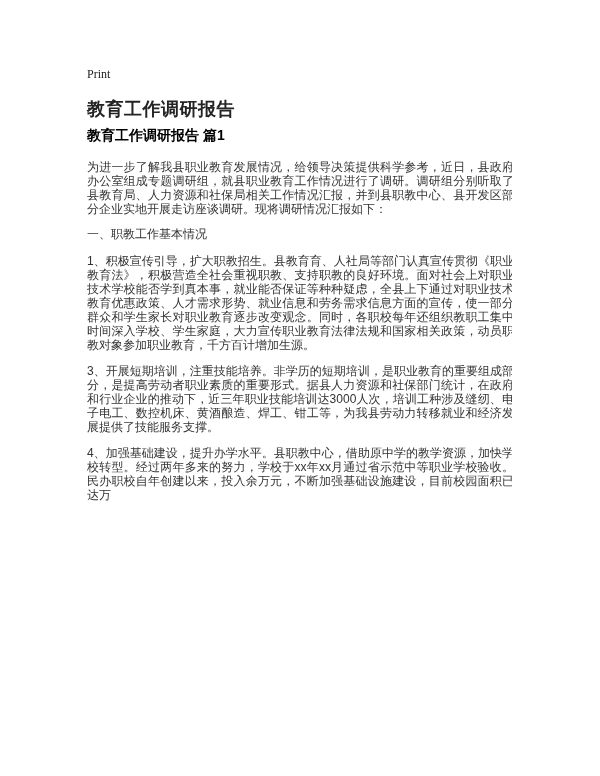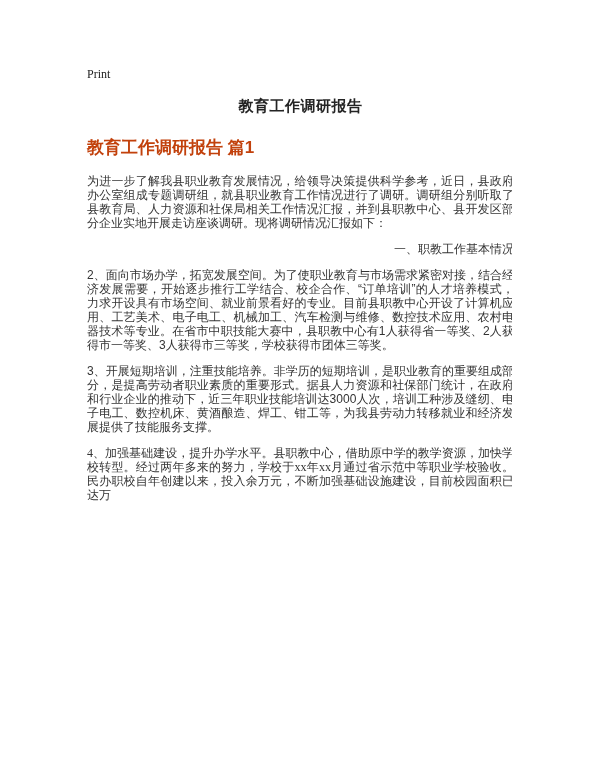--- a/index.html
+++ b/index.html
@@ -25,51 +25,51 @@
     text-decoration: none;
     cursor: pointer;
   }
   .doc {
     position: absolute;
     left: 87px;
     top: 97px;
     width: 427px;
   }
   .doc-title {
-    margin: 0 0 20px 0;
-    text-align: center;
-    font-size: 15px;
+    margin: 0 0 6px 0;
+    text-align: left;
+    font-size: 18px;
     font-weight: bold;
     color: #242424;
     letter-spacing: 0.5px;
   }
   .doc-subtitle {
     margin: 0 0 12px 0;
     font-size: 12px;
     color: #333333;
   }
   .section-heading {
     margin: 0 0 15px 0;
-    font-size: 17px;
+    font-size: 14px;
     font-weight: bold;
-    color: #c2410c;
+    color: #000000;
   }
   .para, .subhead {
     margin: 0 0 12px 0;
     font-size: 12px;
     line-height: 14px;
     color: #333333;
     text-align: justify;
   }
   .subhead {
-    text-align: right;
+    text-align: left;
+    font-family: Liberation Mono, monospace;
   }
   .para:last-child {
     margin-bottom: 0;
-    font-family: Liberation Serif, serif;
   }
 </style>
 </head>
 <body>
 
 <div class="page">
 
   <a class="print-link">Print</a>
 
   <div class="doc">
@@ -77,21 +77,21 @@
     <h1 class="doc-title">教育工作调研报告</h1>
 
 
     <h2 class="section-heading">教育工作调研报告 篇1</h2>
 
     <p class="para">为进一步了解我县职业教育发展情况，给领导决策提供科学参考，近日，县政府办公室组成专题调研组，就县职业教育工作情况进行了调研。调研组分别听取了县教育局、人力资源和社保局相关工作情况汇报，并到县职教中心、县开发区部分企业实地开展走访座谈调研。现将调研情况汇报如下：</p>
 
     <p class="subhead">一、职教工作基本情况</p>
 
 
+    <p class="para">1、积极宣传引导，扩大职教招生。县教育育、人社局等部门认真宣传贯彻《职业教育法》，积极营造全社会重视职教、支持职教的良好环境。面对社会上对职业技术学校能否学到真本事，就业能否保证等种种疑虑，全县上下通过对职业技术教育优惠政策、人才需求形势、就业信息和劳务需求信息方面的宣传，使一部分群众和学生家长对职业教育逐步改变观念。同时，各职校每年还组织教职工集中时间深入学校、学生家庭，大力宣传职业教育法律法规和国家相关政策，动员职教对象参加职业教育，千方百计增加生源。</p>
 
-    <p class="para">2、面向市场办学，拓宽发展空间。为了使职业教育与市场需求紧密对接，结合经济发展需要，开始逐步推行工学结合、校企合作、“订单培训”的人才培养模式，力求开设具有市场空间、就业前景看好的专业。目前县职教中心开设了计算机应用、工艺美术、电子电工、机械加工、汽车检测与维修、数控技术应用、农村电器技术等专业。在省市中职技能大赛中，县职教中心有1人获得省一等奖、2人获得市一等奖、3人获得市三等奖，学校获得市团体三等奖。</p>
 
     <p class="para">3、开展短期培训，注重技能培养。非学历的短期培训，是职业教育的重要组成部分，是提高劳动者职业素质的重要形式。据县人力资源和社保部门统计，在政府和行业企业的推动下，近三年职业技能培训达3000人次，培训工种涉及缝纫、电子电工、数控机床、黄酒酿造、焊工、钳工等，为我县劳动力转移就业和经济发展提供了技能服务支撑。</p>
 
     <p class="para">4、加强基础建设，提升办学水平。县职教中心，借助原中学的教学资源，加快学校转型。经过两年多来的努力，学校于xx年xx月通过省示范中等职业学校验收。民办职校自年创建以来，投入余万元，不断加强基础设施建设，目前校园面积已达万</p>
 
   </div>
 </div>
 
 </body></html>

